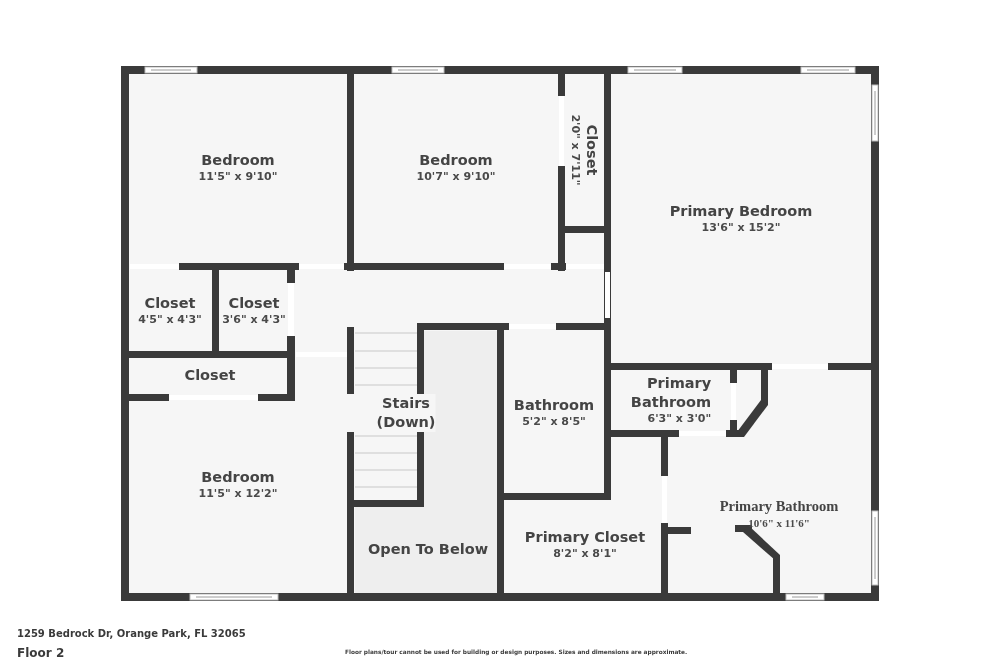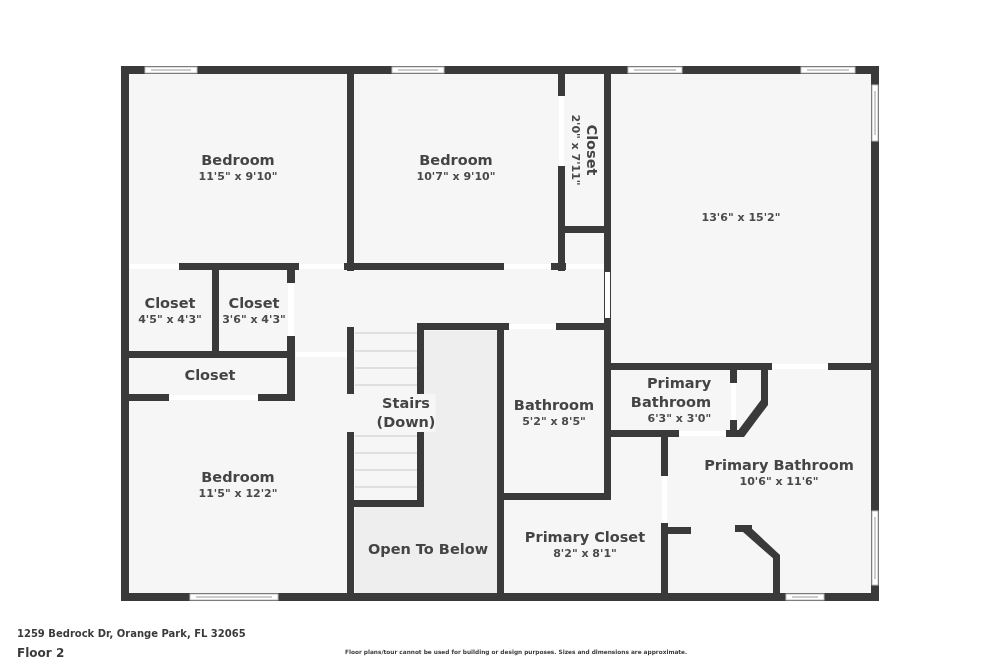--- a/index.html
+++ b/index.html
@@ -144,20 +144,21 @@
 </div>
 <div class="label" style="left:456px;top:167px;">
   <span class="name">Bedroom</span>
   <span class="dim">10'7" x 9'10"</span>
 </div>
 <div class="label rot" style="left:584px;top:150px;">
   <span class="name">Closet</span>
   <span class="dim">2'0" x 7'11"</span>
 </div>
 <div class="label" style="left:741px;top:218px;">
+  <span class="name">Primary Bedroom</span>
   <span class="dim">13'6" x 15'2"</span>
 </div>
 <div class="label" style="left:170px;top:310px;">
   <span class="name">Closet</span>
   <span class="dim">4'5" x 4'3"</span>
 </div>
 <div class="label" style="left:254px;top:310px;">
   <span class="name">Closet</span>
   <span class="dim">3'6" x 4'3"</span>
 </div>
@@ -174,21 +175,21 @@
 </div>
 <div class="label" style="left:671px;top:400px;text-align:right;">
   <span class="name">Primary</span>
   <span class="name">Bathroom</span>
   <span class="dim">6'3" x 3'0"</span>
 </div>
 <div class="label" style="left:238px;top:484px;">
   <span class="name">Bedroom</span>
   <span class="dim">11'5" x 12'2"</span>
 </div>
-<div class="label" style="left:779px;top:472px;">
+<div class="label" style="left:779px;top:513px;font-family:Liberation Serif, serif;">
   <span class="name">Primary Bathroom</span>
   <span class="dim">10'6" x 11'6"</span>
 </div>
 <div class="label" style="left:428px;top:549px;">
   <span class="name">Open To Below</span>
 </div>
 <div class="label" style="left:585px;top:544px;">
   <span class="name">Primary Closet</span>
   <span class="dim">8'2" x 8'1"</span>
 </div>

